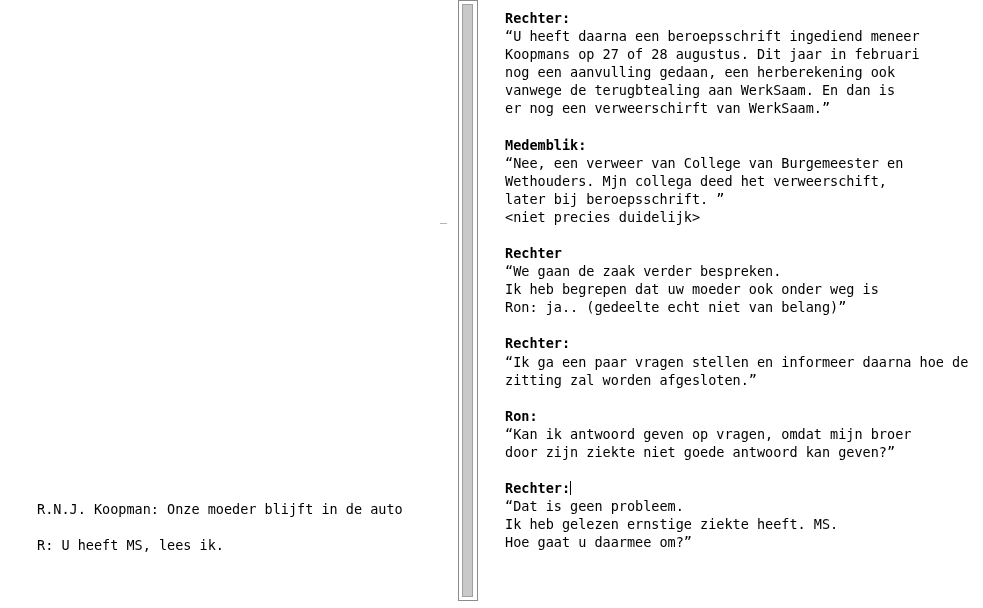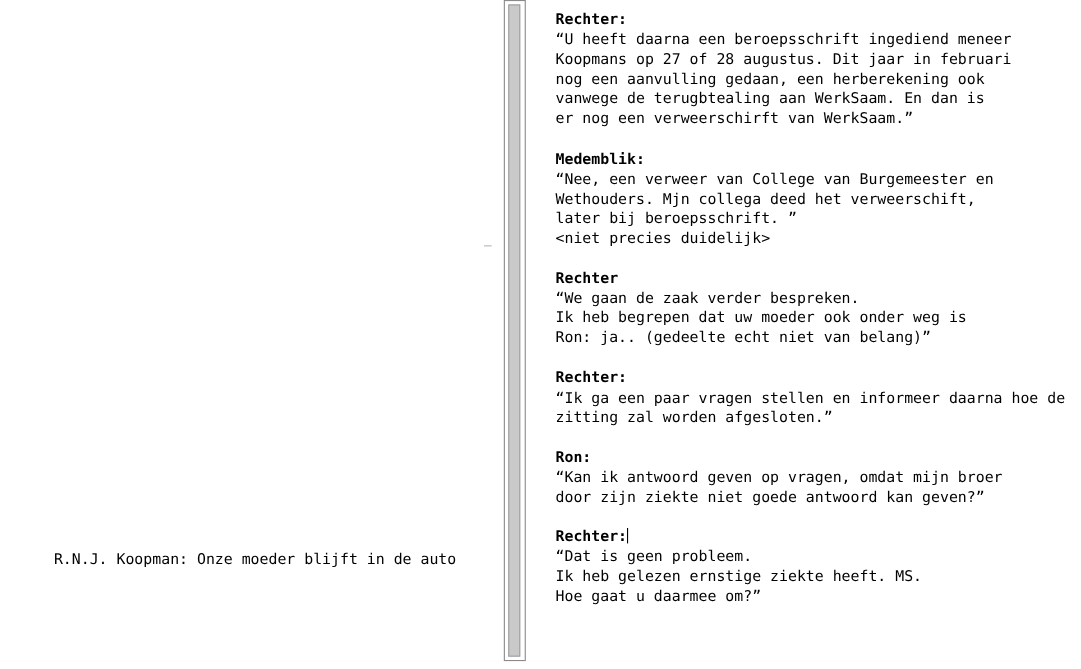--- a/index.html
+++ b/index.html
@@ -12,21 +12,21 @@
     height: 608px;
     position: relative;
     font-family: "DejaVu Sans Mono", monospace;
     color: #000000;
     overflow: hidden;
   }
 
   
   #left-column {
     position: absolute;
-    left: 16px;
+    left: 4px;
     top: 0;
     width: 450px;
     height: 452px;
   }
   .left-line {
     position: absolute;
     font-size: 13.5px;
     line-height: 18px;
     white-space: pre;
     color: #000000;
@@ -96,20 +96,21 @@
     background: #000;
     vertical-align: -2px;
     margin-left: 0px;
   }
 </style>
 </head>
 <body>
 
 <div id="left-column">
   <div class="left-line" id="left-line-1">R.N.J. Koopman: Onze moeder blijft in de auto</div>
+  <div class="left-line" id="left-line-2">R: U heeft MS, lees ik.</div>
 </div>
 
 <div id="divider-tick"></div>
 
 <div id="scrollbar-track"></div>
 <div id="scrollbar-thumb"></div>
 
 <div id="transcript"><div class="block"><div class="speaker">Rechter:</div><div class="line">“U heeft daarna een beroepsschrift ingediend meneer</div><div class="line">Koopmans op 27 of 28 augustus. Dit jaar in februari</div><div class="line">nog een aanvulling gedaan, een herberekening ook</div><div class="line">vanwege de terugbtealing aan WerkSaam. En dan is</div><div class="line">er nog een verweerschirft van WerkSaam.”</div></div><div class="block"><div class="speaker">Medemblik:</div><div class="line">“Nee, een verweer van College van Burgemeester en</div><div class="line">Wethouders. Mjn collega deed het verweerschift,</div><div class="line">later bij beroepsschrift. ”</div><div class="line">&lt;niet precies duidelijk&gt;</div></div><div class="block"><div class="speaker">Rechter</div><div class="line">“We gaan de zaak verder bespreken.</div><div class="line">Ik heb begrepen dat uw moeder ook onder weg is</div><div class="line">Ron: ja.. (gedeelte echt niet van belang)”</div></div><div class="block"><div class="speaker">Rechter:</div><div class="line">“Ik ga een paar vragen stellen en informeer daarna hoe de</div><div class="line">zitting zal worden afgesloten.”</div></div><div class="block"><div class="speaker">Ron:</div><div class="line">“Kan ik antwoord geven op vragen, omdat mijn broer</div><div class="line">door zijn ziekte niet goede antwoord kan geven?”</div></div><div class="block"><div class="speaker">Rechter:<span class="caret"></span></div><div class="line">“Dat is geen probleem.</div><div class="line">Ik heb gelezen ernstige ziekte heeft. MS.</div><div class="line">Hoe gaat u daarmee om?”</div></div></div>
 
 </body></html>

